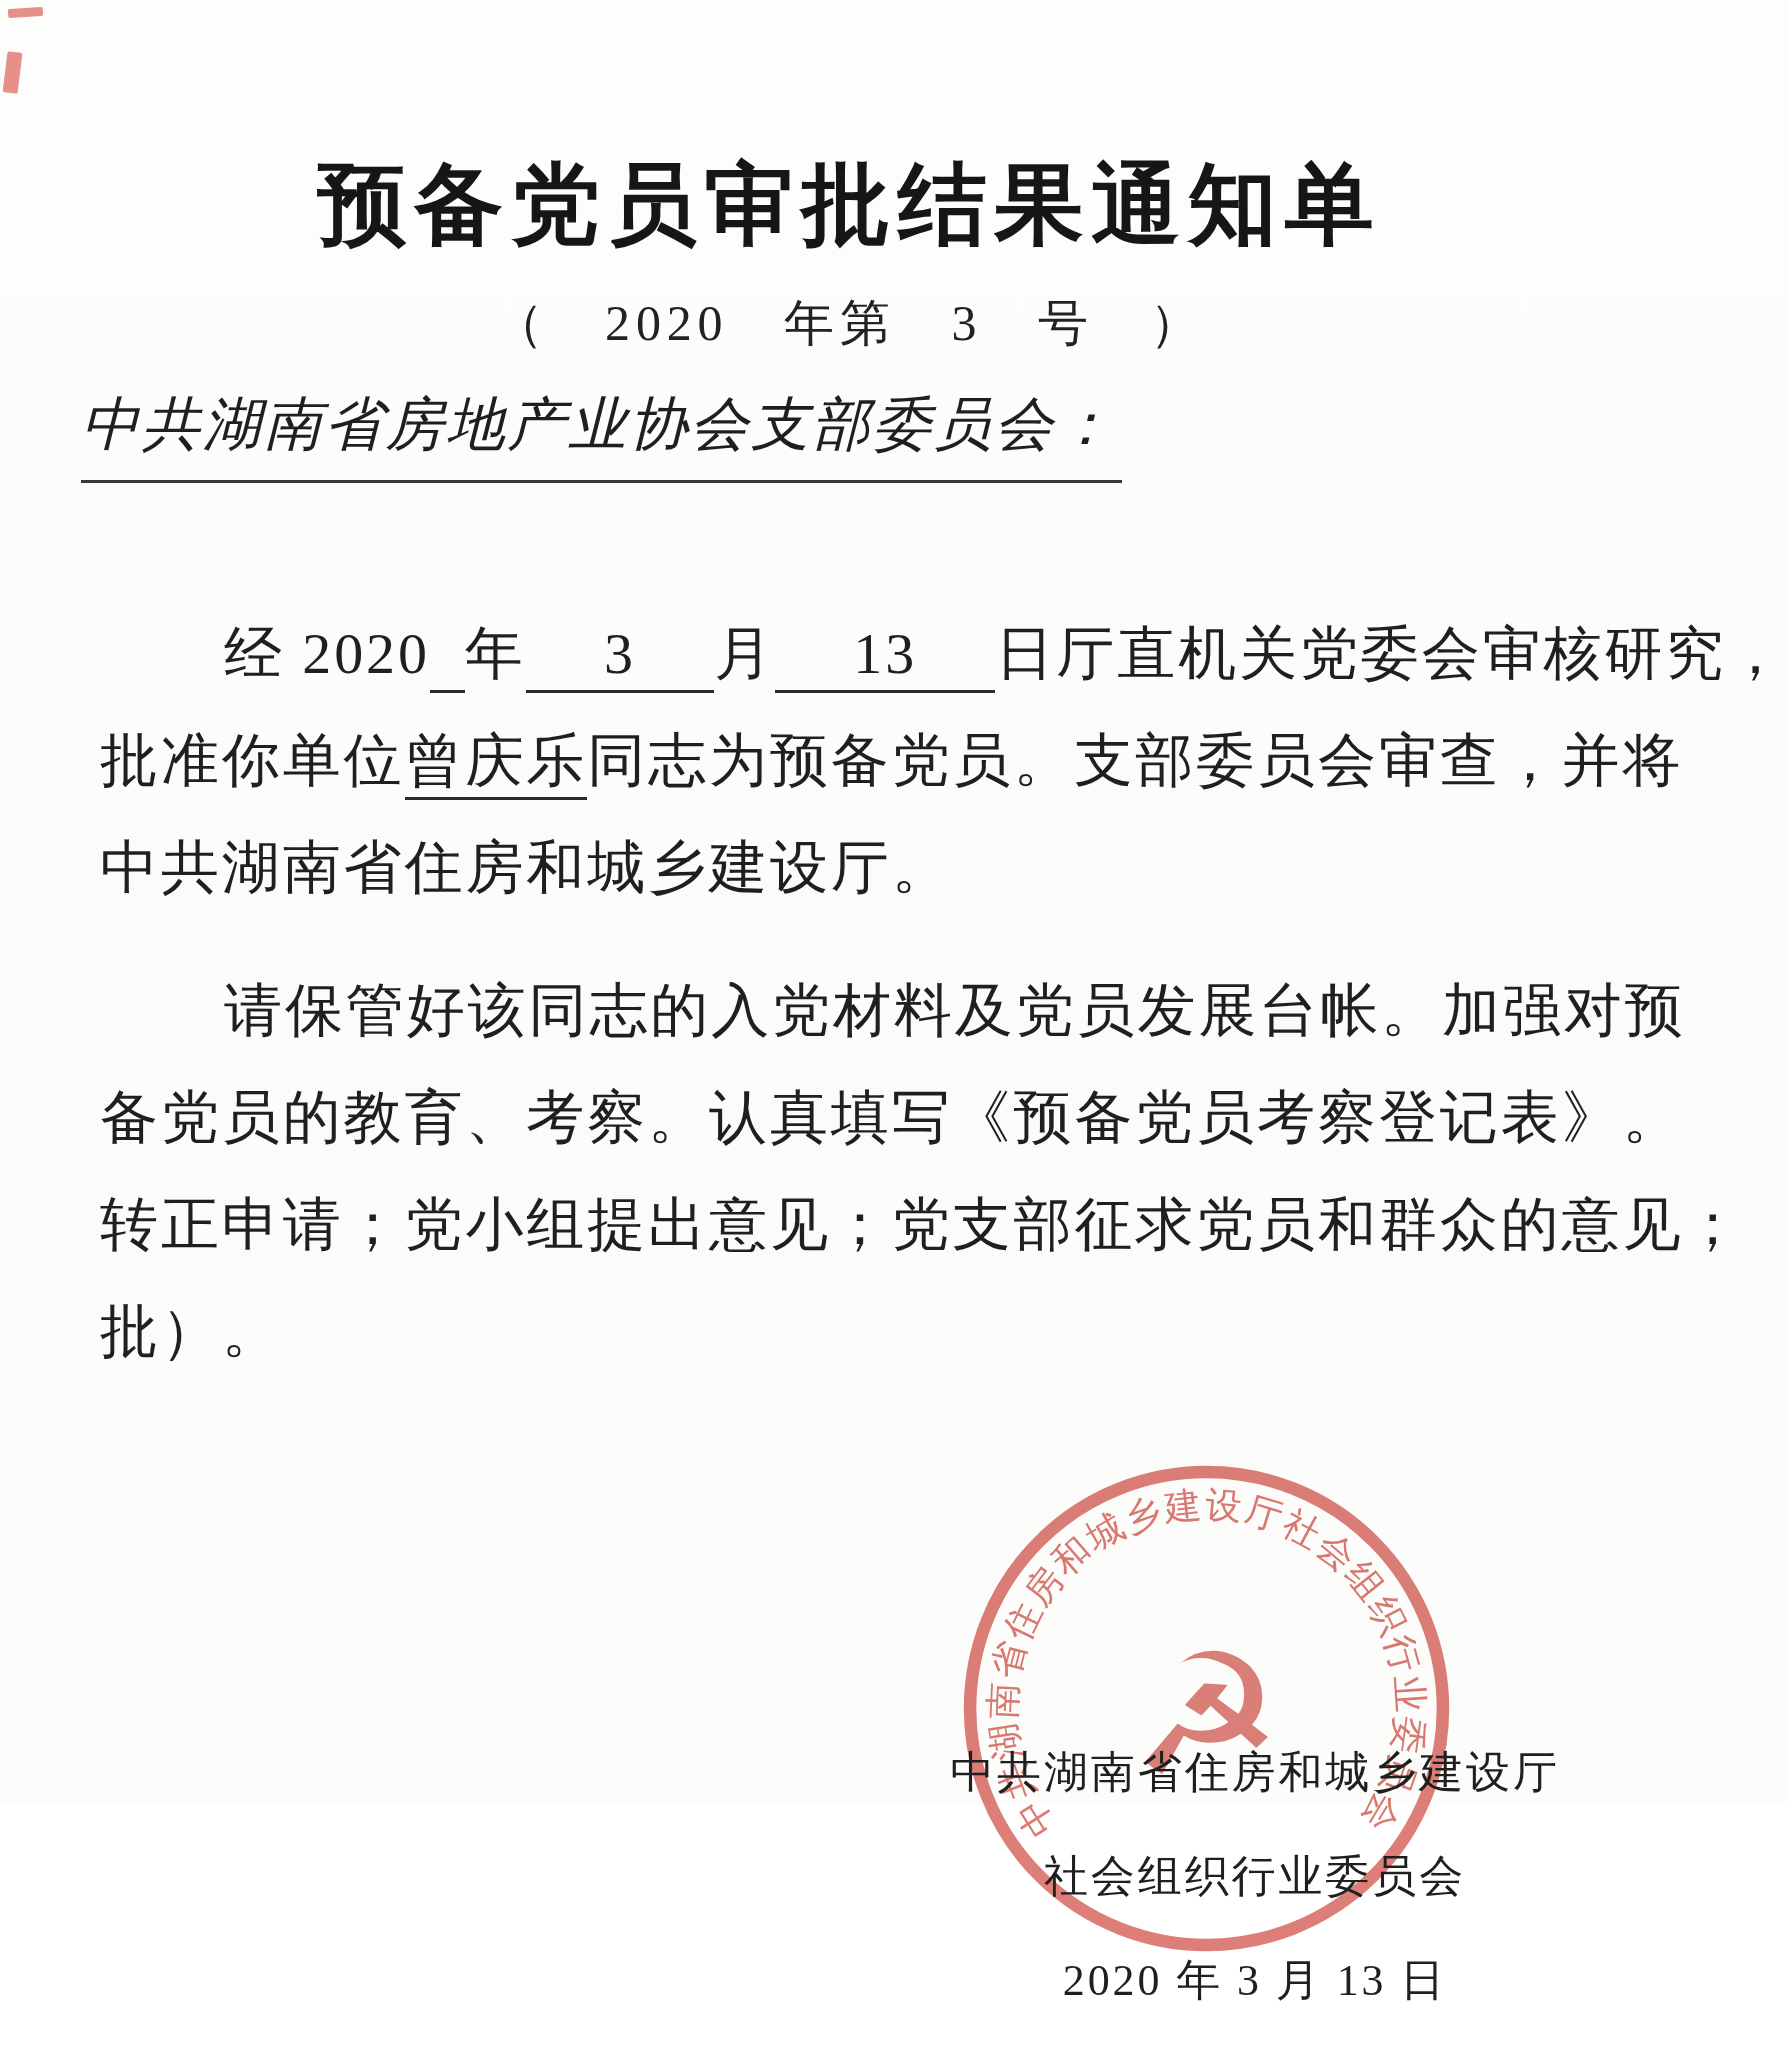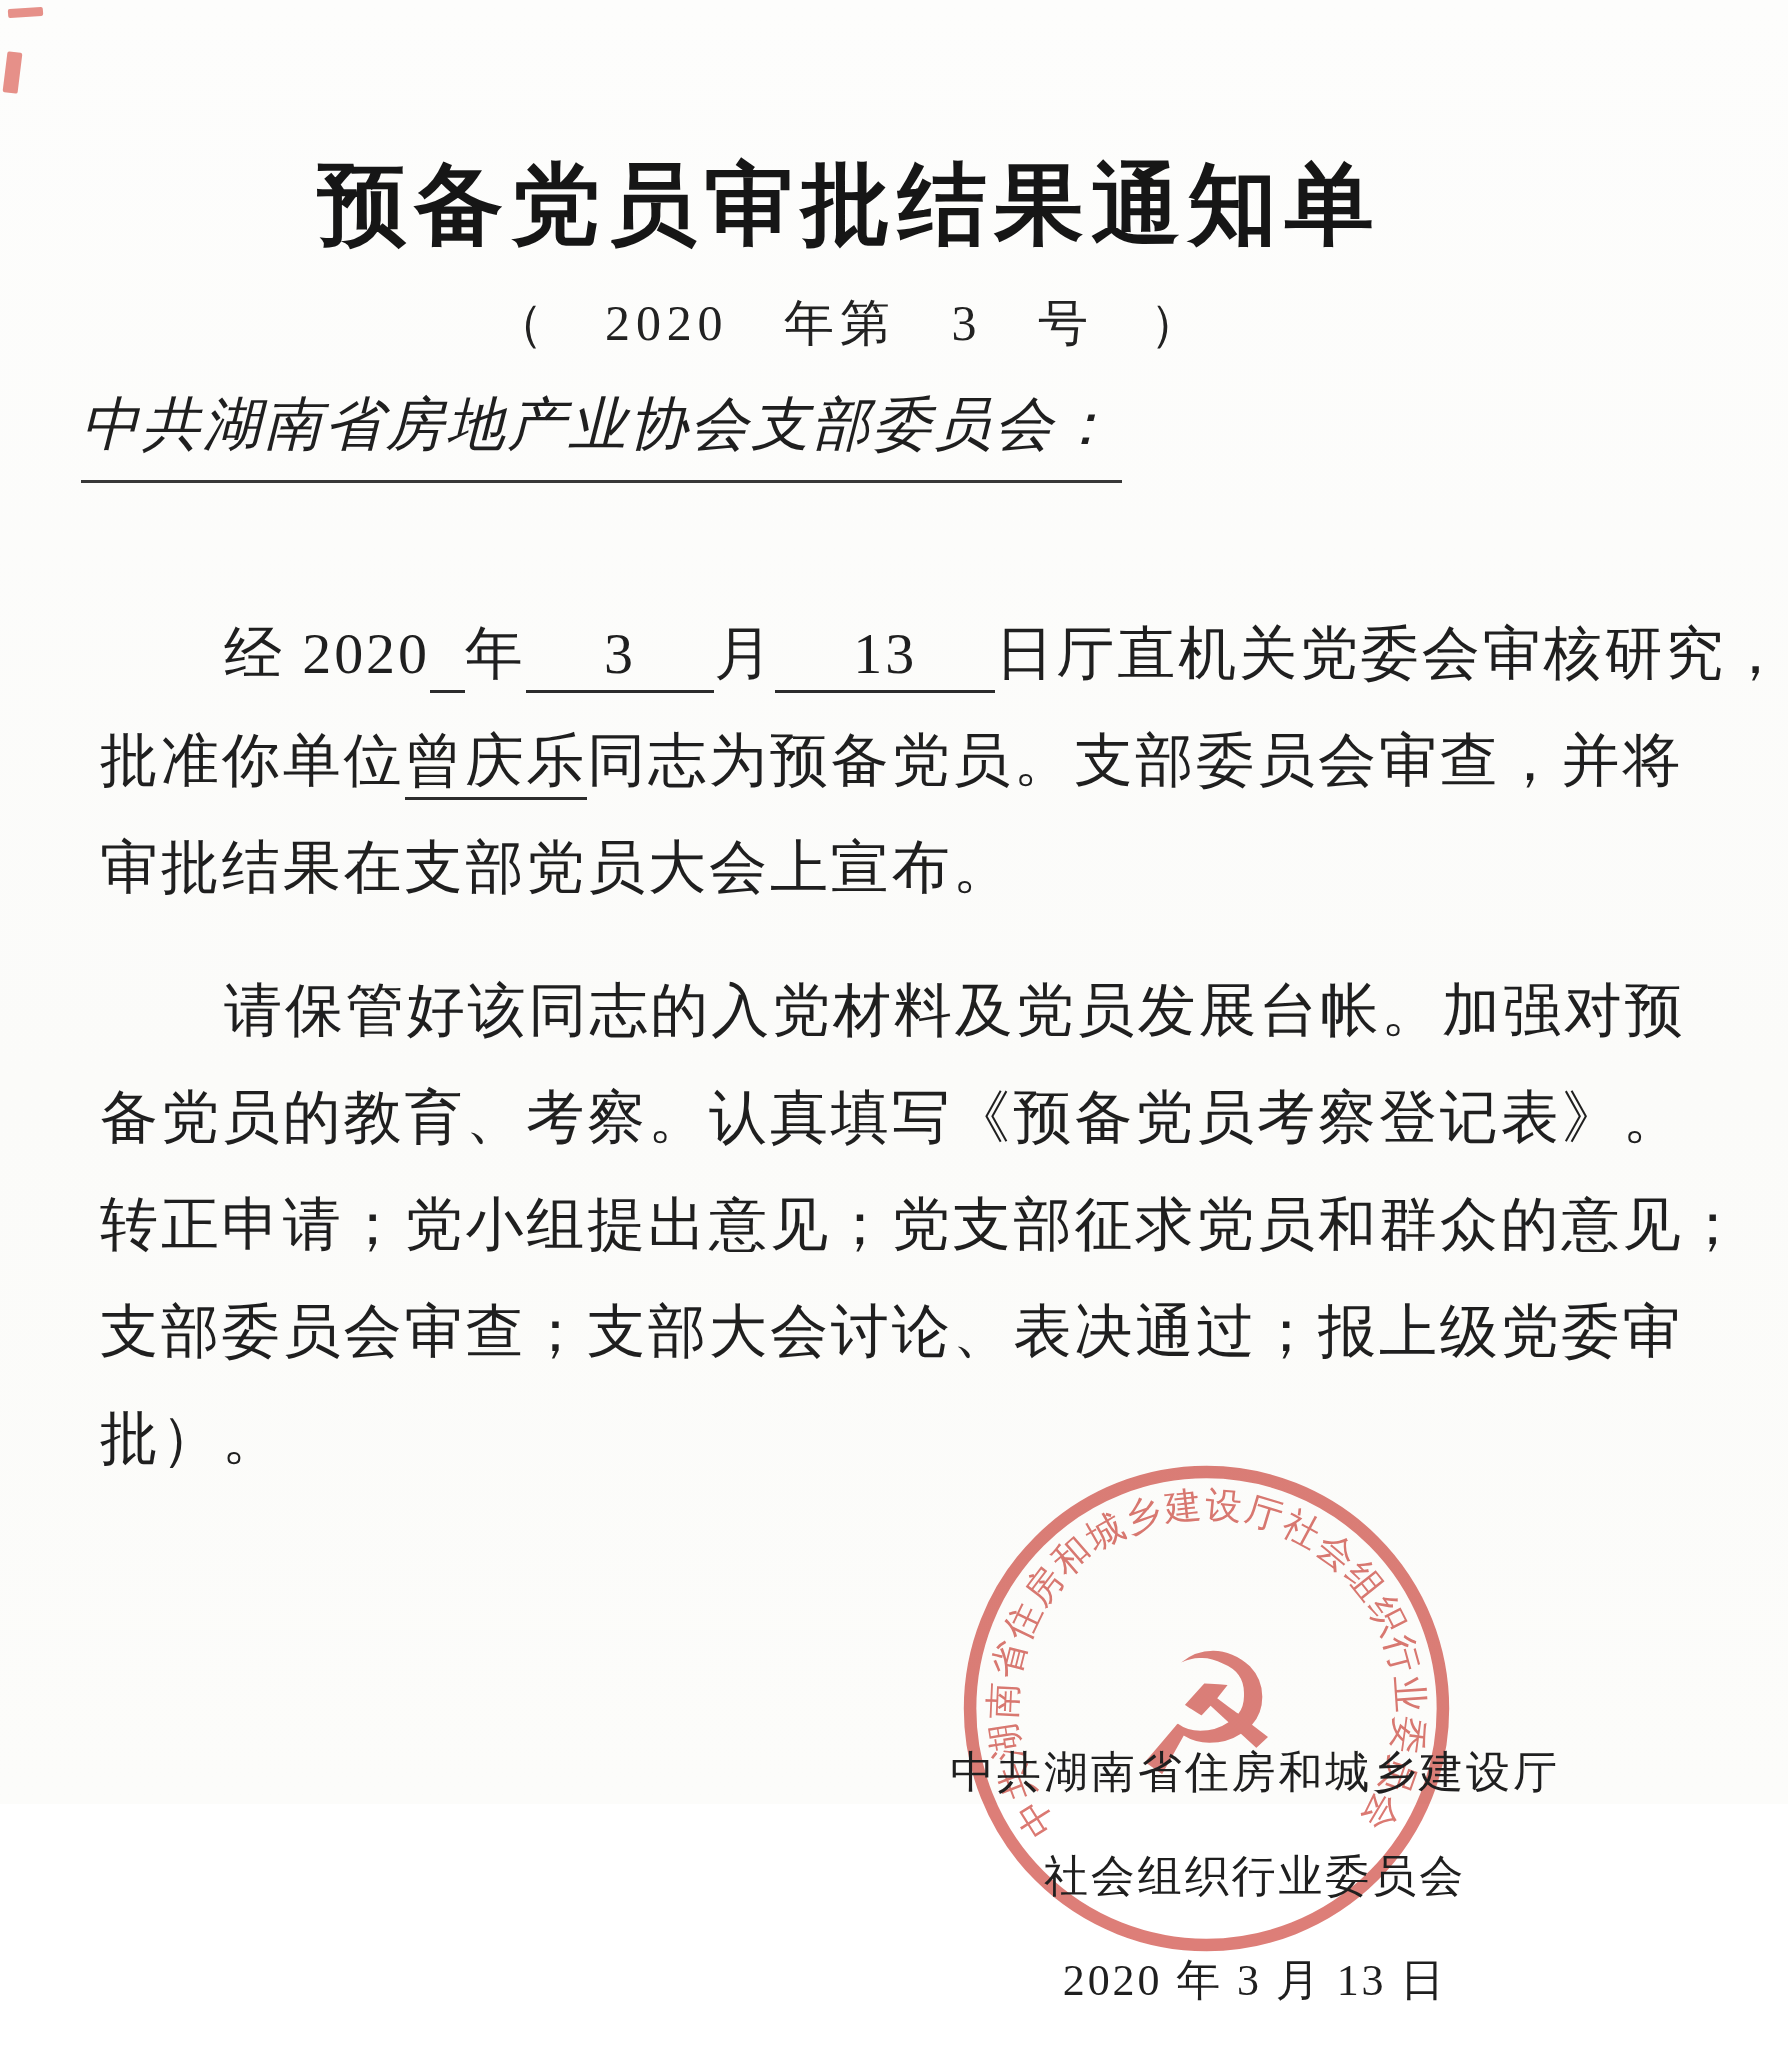--- a/index.html
+++ b/index.html
@@ -89,25 +89,24 @@
 
   <div class="title">预备党员审批结果通知单</div>
 
   <div class="subtitle">（　2020　年第　3　号　）</div>
 
   <div class="addressee"><span class="uline"><span>中共湖南省房地产业协会支部委员会</span><span>：</span></span></div>
 
   <div class="body-text">
       <div class="bodyline indent"><span>经 2020</span><span class="blank">  </span><span>年</span><span class="blank">　 3 　</span><span>月</span><span class="blank">　 13 　</span><span>日厅直机关党委会审核研究，</span></div>
       <div class="bodyline"><span>批准你单位</span><span class="blank">曾庆乐</span><span>同志为预备党员。支部委员会审查，并将</span></div>
-      <div class="bodyline"><span>审批结果在支部党员大会上宣布。</span></div>
+      <div class="bodyline"><span>中共湖南省住房和城乡建设厅。</span></div>
       <div class="bodyline indent"><span>请保管好该同志的入党材料及党员发展台帐。加强对预</span></div>
       <div class="bodyline"><span>备党员的教育、考察。认真填写《预备党员考察登记表》。</span></div>
       <div class="bodyline"><span>转正申请；党小组提出意见；党支部征求党员和群众的意见；</span></div>
-      <div class="bodyline"><span>支部委员会审查；支部大会讨论、表决通过；报上级党委审</span></div>
       <div class="bodyline"><span>批）。</span></div>
     </div>
 
   <svg class="stamp" viewBox="0 0 600 600" xmlns="http://www.w3.org/2000/svg">
     <circle cx="300" cy="300" r="245" fill="none" stroke="#cf4a42" stroke-width="13" opacity="0.82"></circle>
     <path id="sealArc" d="M 144 422 A 198 198 0 1 1 456 422" fill="none"></path>
     <text font-size="38" fill="#cf4a42" opacity="0.85" letter-spacing="2" font-family="Liberation Serif, DejaVu Serif, serif">
       <textPath href="#sealArc">中共湖南省住房和城乡建设厅社会组织行业委员会</textPath>
     </text>
     <text x="300" y="368" text-anchor="middle" font-size="175" fill="#cf4a42" opacity="0.8" font-family="DejaVu Sans, sans-serif">☭</text>

